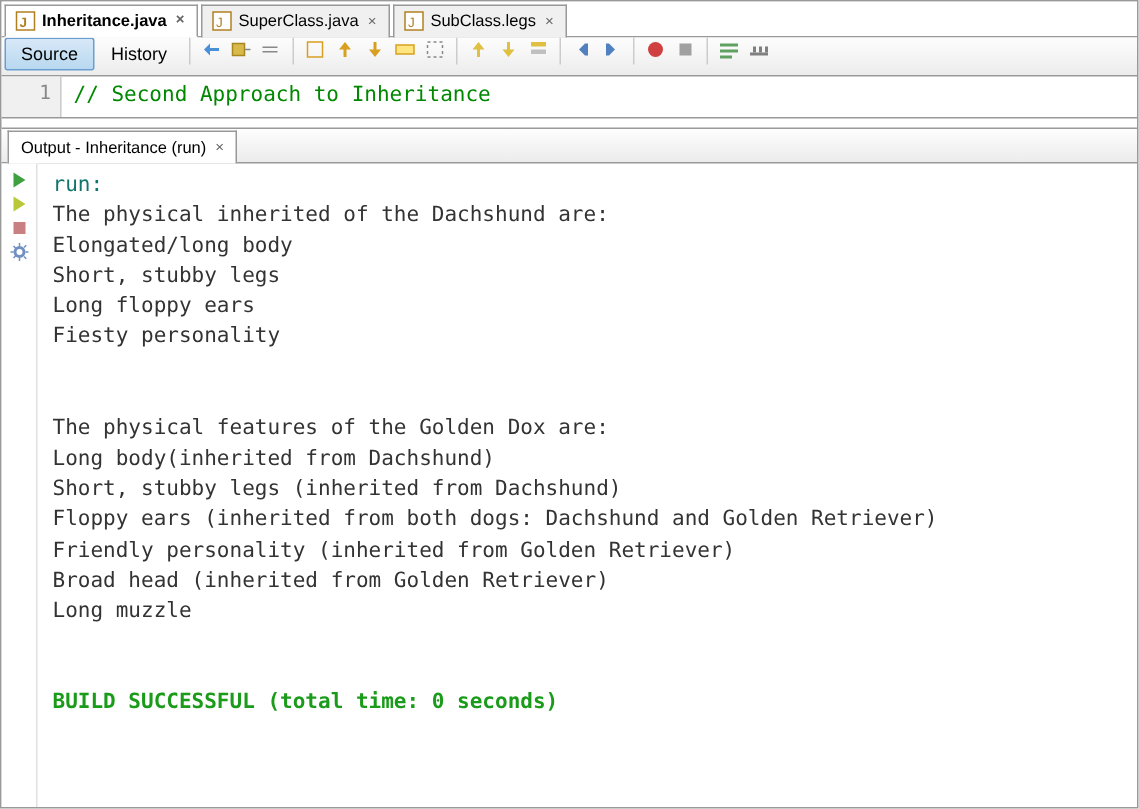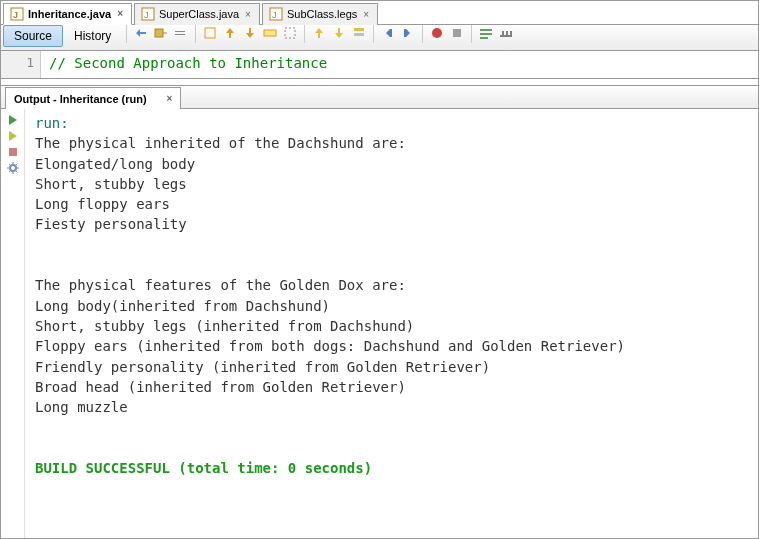--- a/index.html
+++ b/index.html
@@ -11,21 +11,21 @@
 .tab-icon { width: 14px; height: 14px; display: inline-block; }
 .toolbar { display: flex; align-items: flex-start; background: linear-gradient(#fdfdfd, #ececec); border-bottom: 1px solid #999; height: 26px; padding-left: 2px; }
 .tbtn { padding: 3px 10px; border: 1px solid transparent; cursor: pointer; font-size: 12px; }
 .tbtn.active { background: linear-gradient(#d8e8f8, #b8d8f0); border: 1px solid #6a9ed0; border-radius: 2px; }
 .tsep { width: 1px; height: 18px; background: #ccc; margin: 0 4px; }
 .ticon { width: 16px; height: 16px; margin: 0 2px; cursor: pointer; display: flex; align-items: center; justify-content: center; }
 .code-area { display: flex; height: 28px; border-bottom: 1px solid #999; }
 .gutter { width: 40px; background: #f0f0f0; border-right: 1px solid #ccc; text-align: right; padding: 4px 6px 0 0; font-family: "Consolas", monospace; font-size: 13px; color: #888; }
 .code { flex: 1; padding: 4px 8px 0; font-family: "Consolas", monospace; font-size: 14px; color: #008800; }
 .output-header { display: flex; align-items: center; background: linear-gradient(#fdfdfd, #ececec); border-top: 1px solid #999; border-bottom: 1px solid #999; height: 24px; padding-left: 4px; margin-top: 6px; }
-.output-tab { padding: 2px 8px; font-weight: bold; display: flex; align-items: center; gap: 20px; border: 1px solid #999; border-bottom: none; background: #fff; height: 22px; position: relative; top: 1px; }
+.output-tab { padding: 2px 8px; font-weight: normal; display: flex; align-items: center; gap: 6px; border: 1px solid #999; border-bottom: none; background: #fff; height: 22px; position: relative; top: 1px; }
 .output-tab .close { font-family: Arial; font-size: 10px; color: #666; cursor: pointer; }
 .output-body { display: flex; height: calc(539px - 24px - 26px - 28px - 24px - 8px); }
 .out-gutter { width: 24px; background: #fff; border-right: 1px solid #e0e0e0; padding-top: 4px; display: flex; flex-direction: column; align-items: center; gap: 2px; }
 .out-content { flex: 1; padding: 4px 10px; font-family: "Consolas", monospace; font-size: 14px; line-height: 1.45; white-space: pre; color: #333; overflow: auto; }
 .out-run { color: #0f766e; }
 .out-success { color: #1a9b1a; font-weight: bold; }
 svg { display: block; }
 </style>
 </head>
 <body>

